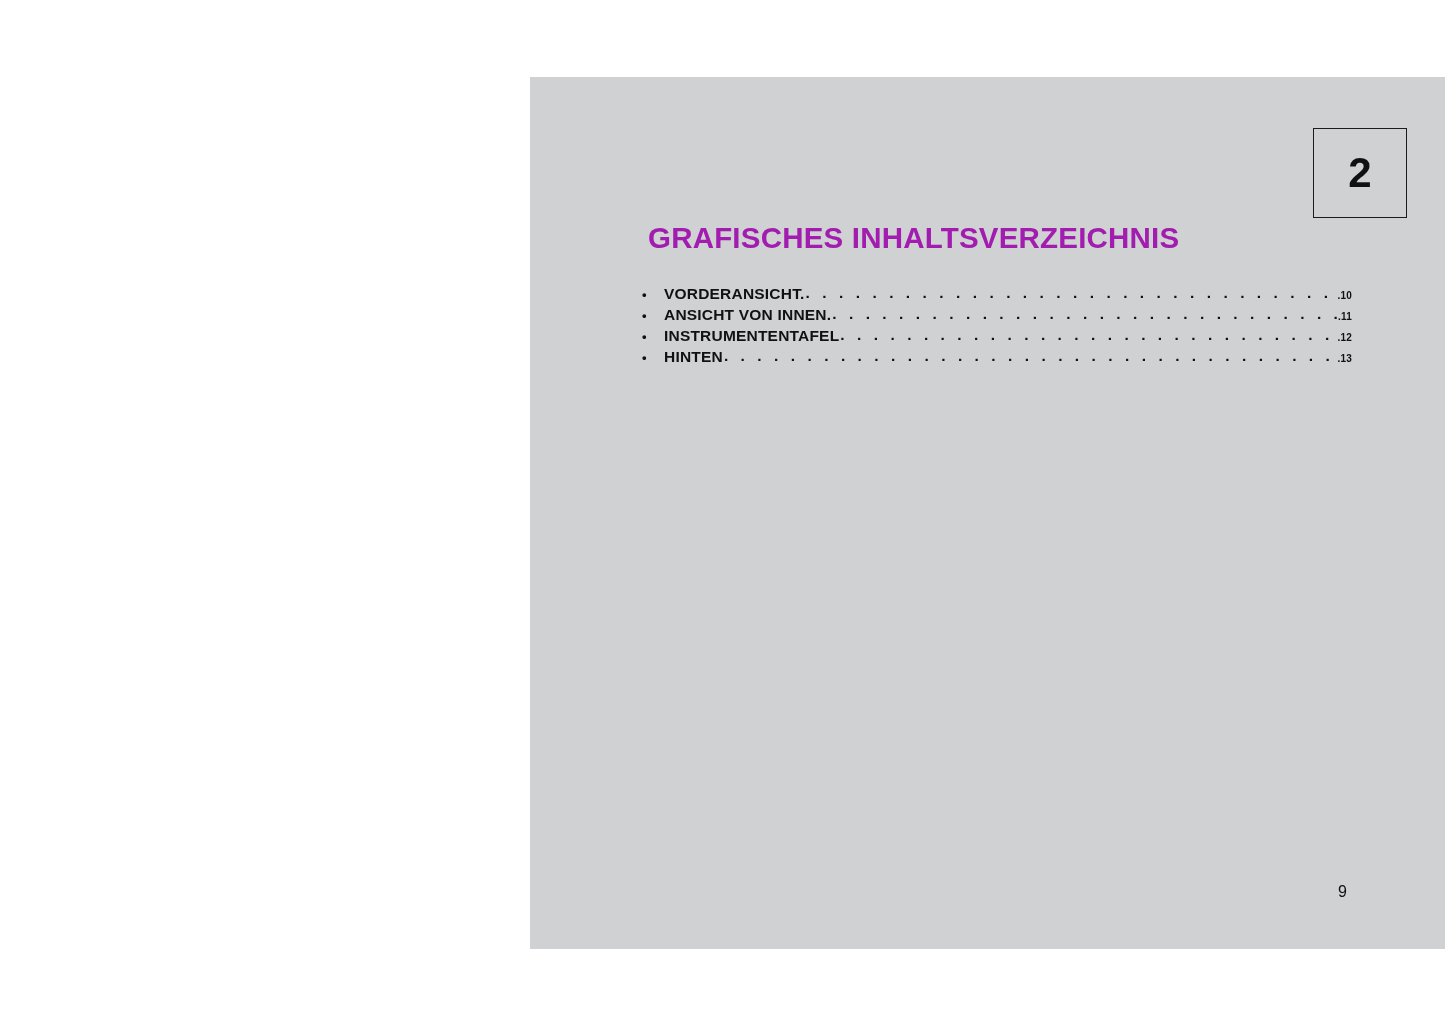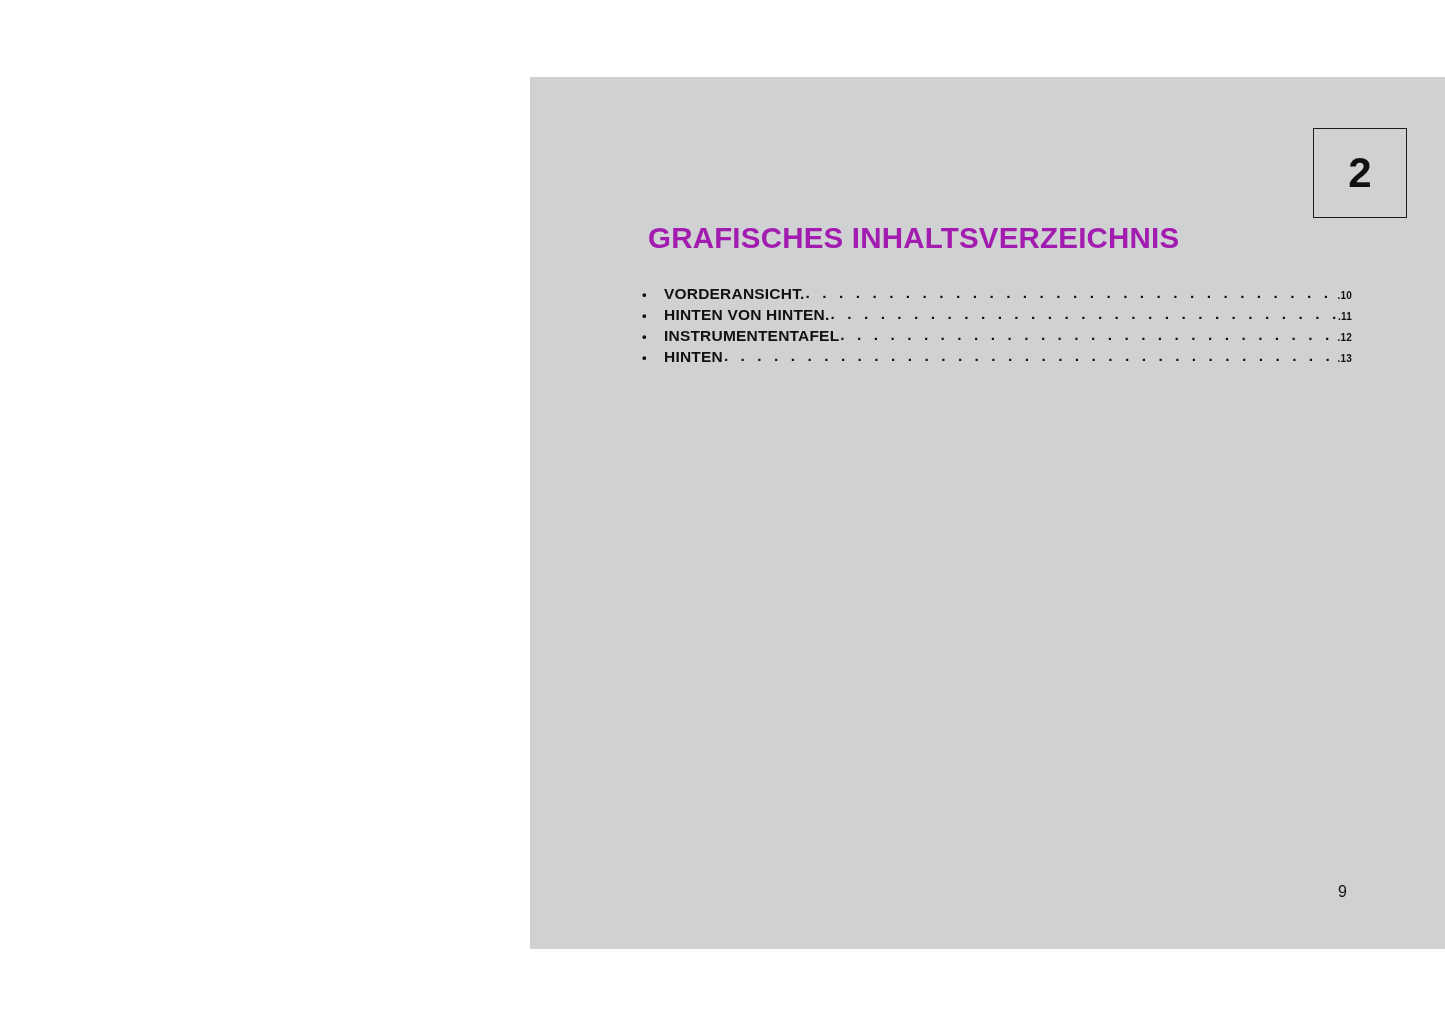--- a/index.html
+++ b/index.html
@@ -131,21 +131,21 @@
 
     <div class="toc-item">
       <span class="toc-bullet">•</span>
       <span class="toc-label">VORDERANSICHT.</span>
       <span class="toc-leader">. . . . . . . . . . . . . . . . . . . . . . . . . . . . . . . . . . . . . . . . . . . . . . . . . . . . . . . . . . . . . .</span>
       <span class="toc-page">.10</span>
     </div>
 
     <div class="toc-item">
       <span class="toc-bullet">•</span>
-      <span class="toc-label">HINTEN VON HINTEN.</span>
+      <span class="toc-label">ANSICHT VON INNEN.</span>
       <span class="toc-leader">. . . . . . . . . . . . . . . . . . . . . . . . . . . . . . . . . . . . . . . . . . . . . . . . . . . . . . . . . . . . . .</span>
       <span class="toc-page">.11</span>
     </div>
 
     <div class="toc-item">
       <span class="toc-bullet">•</span>
       <span class="toc-label">INSTRUMENTENTAFEL</span>
       <span class="toc-leader">. . . . . . . . . . . . . . . . . . . . . . . . . . . . . . . . . . . . . . . . . . . . . . . . . . . . . . . . . . . . . .</span>
       <span class="toc-page">.12</span>
     </div>

